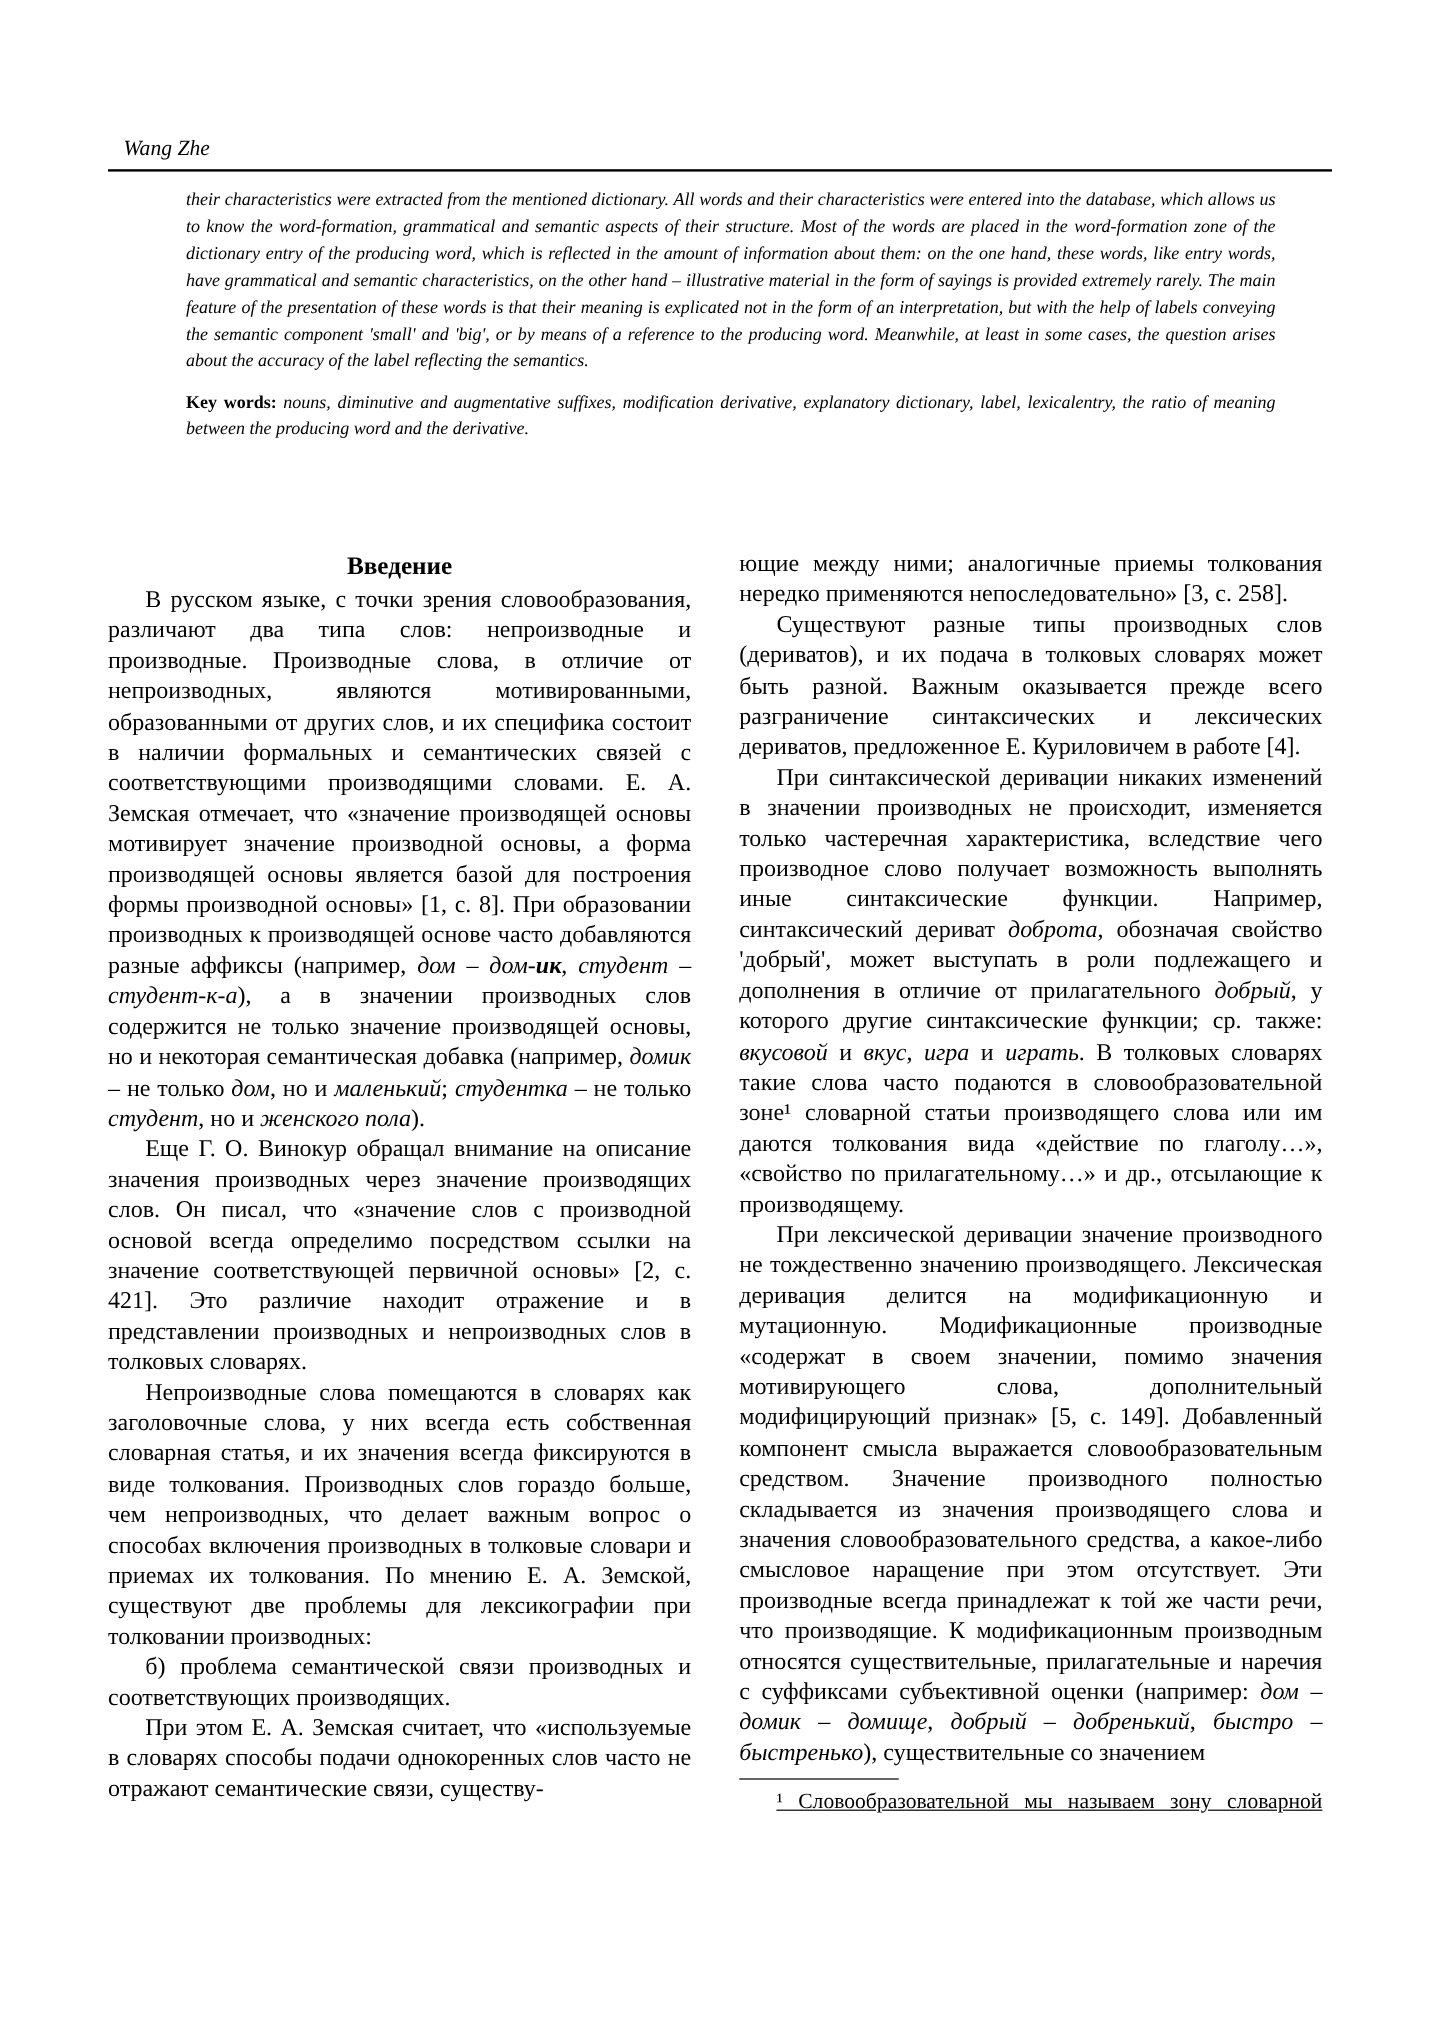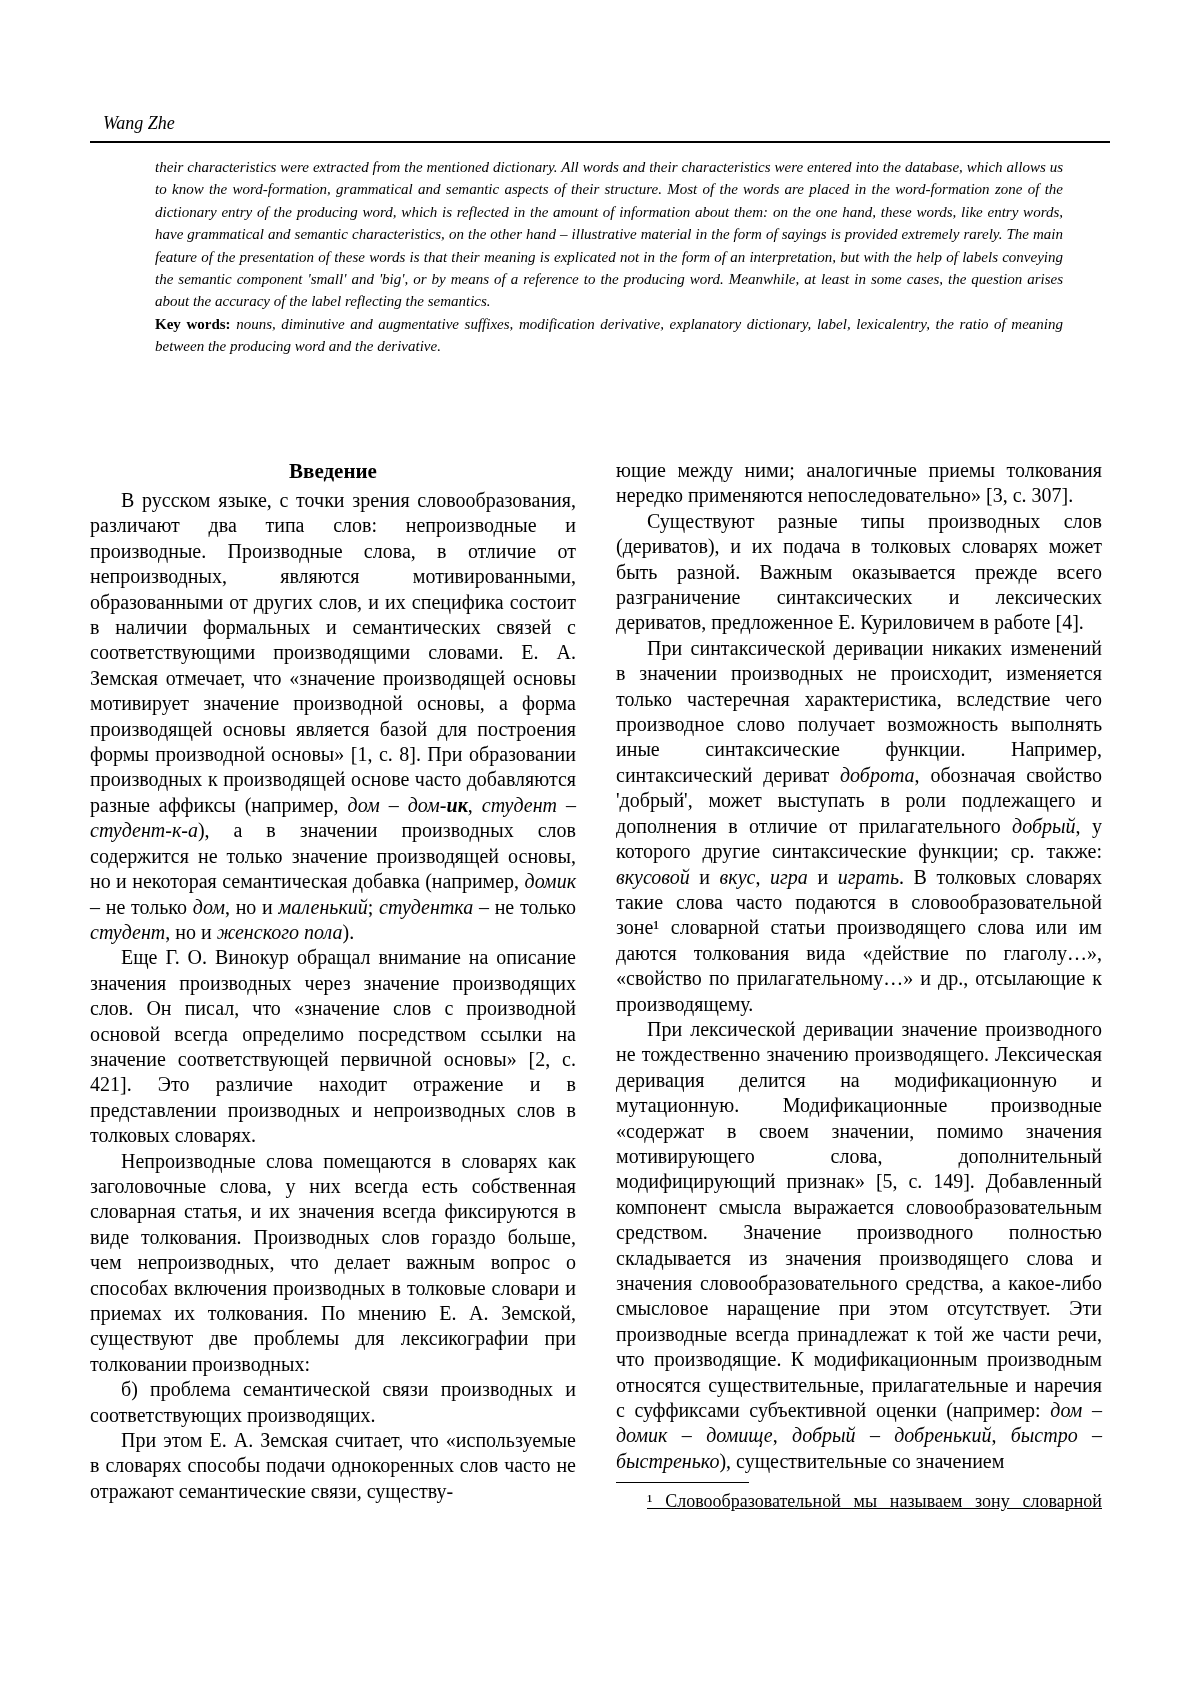--- a/index.html
+++ b/index.html
@@ -23,21 +23,21 @@
     border-top:2px solid #000;height:0;
   }
   
   .abstract{
     position:absolute;left:155px;width:908px;top:156px;
     font-size:15px;line-height:22.4px;
     text-align:justify;
   }
   .abstract p{margin:0;}
   .abstract .abs-text{font-style:italic;}
-  .abstract .kw{font-style:normal;}
+  .abstract .kw{font-style:normal;margin-top:12px;}
   
   .columns{
     position:absolute;left:90px;top:458px;width:1016px;
     display:grid;grid-template-columns:486px 486px;column-gap:40px;
   }
   .col{min-width:0;}
   .section-title{
     font-size:21px;font-weight:bold;text-align:center;
     margin:0 0 4px 0;line-height:26px;
   }
@@ -85,21 +85,21 @@
   <div class="columns">
     <div class="col">
       <h2 class="section-title">Введение</h2>
       <p class="ind"><span>В русском языке, с точки зрения словообразования, различают два типа слов: непроизводные и производные. Производные слова, в отличие от непроизводных, являются мотивированными, образованными от других слов, и их специфика состоит в наличии формальных и семантических связей с соответствующими производящими словами. Е. А. Земская отмечает, что «значение производящей основы мотивирует значение производной основы, а форма производящей основы является базой для построения формы производной основы» [1, с. 8]. При образовании производных к производящей основе часто добавляются разные аффиксы (например, </span><span class="run-i">дом</span><span> – </span><span class="run-i">дом-</span><span class="run-i run-b">ик</span><span>, </span><span class="run-i">студент</span><span> – </span><span class="run-i">студент-к-а</span><span>), а в значении производных слов содержится не только значение производящей основы, но и некоторая семантическая добавка (например, </span><span class="run-i">домик</span><span> – не только </span><span class="run-i">дом</span><span>, но и </span><span class="run-i">маленький</span><span>; </span><span class="run-i">студентка</span><span> – не только </span><span class="run-i">студент</span><span>, но и </span><span class="run-i">женского пола</span><span>).</span></p>
       <p class="ind"><span>Еще Г. О. Винокур обращал внимание на описание значения производных через значение производящих слов. Он писал, что «значение слов с производной основой всегда определимо посредством ссылки на значение соответствующей первичной основы» [2, с. 421]. Это различие находит отражение и в представлении производных и непроизводных слов в толковых словарях.</span></p>
       <p class="ind"><span>Непроизводные слова помещаются в словарях как заголовочные слова, у них всегда есть собственная словарная статья, и их значения всегда фиксируются в виде толкования. Производных слов гораздо больше, чем непроизводных, что делает важным вопрос о способах включения производных в толковые словари и приемах их толкования. По мнению Е. А. Земской, существуют две проблемы для лексикографии при толковании производных:</span></p>
       <p class="ind"><span>б) проблема семантической связи производных и соответствующих производящих.</span></p>
       <p class="ind"><span>При этом Е. А. Земская считает, что «используемые в словарях способы подачи однокоренных слов часто не отражают семантические связи, существу-</span></p>
     </div>
     <div class="col">
-      <p><span>ющие между ними; аналогичные приемы толкования нередко применяются непоследовательно» [3, с. 307].</span></p>
+      <p><span>ющие между ними; аналогичные приемы толкования нередко применяются непоследовательно» [3, с. 258].</span></p>
       <p class="ind"><span>Существуют разные типы производных слов (дериватов), и их подача в толковых словарях может быть разной. Важным оказывается прежде всего разграничение синтаксических и лексических дериватов, предложенное Е. Куриловичем в работе [4].</span></p>
       <p class="ind"><span>При синтаксической деривации никаких изменений в значении производных не происходит, изменяется только частеречная характеристика, вследствие чего производное слово получает возможность выполнять иные синтаксические функции. Например, синтаксический дериват </span><span class="run-i">доброта</span><span>, обозначая свойство 'добрый', может выступать в роли подлежащего и дополнения в отличие от прилагательного </span><span class="run-i">добрый</span><span>, у которого другие синтаксические функции; ср. также: </span><span class="run-i">вкусовой</span><span> и </span><span class="run-i">вкус</span><span>, </span><span class="run-i">игра</span><span> и </span><span class="run-i">играть</span><span>. В толковых словарях такие слова часто подаются в словообразовательной зоне¹ словарной статьи производящего слова или им даются толкования вида «действие по глаголу…», «свойство по прилагательному…» и др., отсылающие к производящему.</span></p>
       <p class="ind"><span>При лексической деривации значение производного не тождественно значению производящего. Лексическая деривация делится на модификационную и мутационную. Модификационные производные «содержат в своем значении, помимо значения мотивирующего слова, дополнительный модифицирующий признак» [5, с. 149]. Добавленный компонент смысла выражается словообразовательным средством. Значение производного полностью складывается из значения производящего слова и значения словообразовательного средства, а какое-либо смысловое наращение при этом отсутствует. Эти производные всегда принадлежат к той же части речи, что производящие. К модификационным производным относятся существительные, прилагательные и наречия с суффиксами субъективной оценки (например: </span><span class="run-i">дом – домик – домище</span><span>, </span><span class="run-i">добрый – добренький</span><span>, </span><span class="run-i">быстро – быстренько</span><span>), существительные со значением</span></p>
       <div class="footnote">
         <div class="footnote-rule"></div>
         <p>¹ Словообразовательной мы называем зону словарной статьи, в которой помещаются слова, образованные от заголовочного слова.</p>
       </div>
     </div>
   </div>
 

